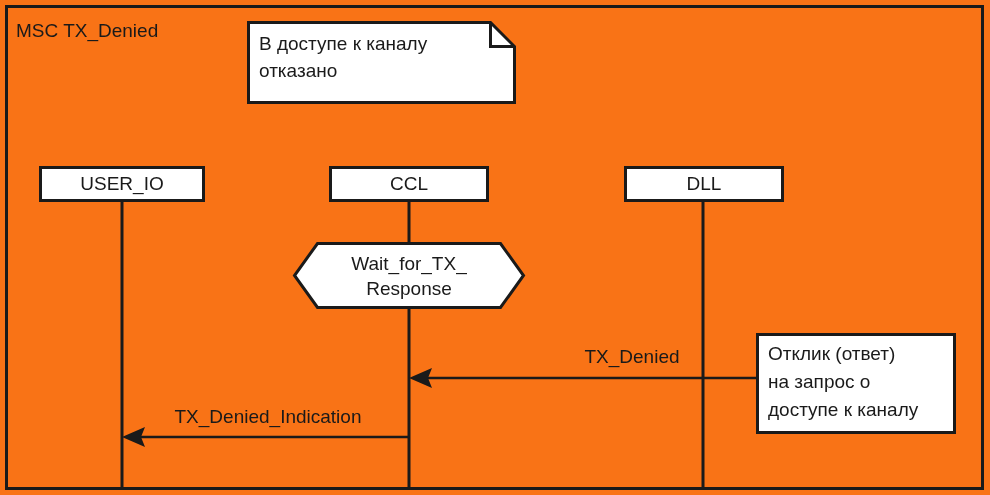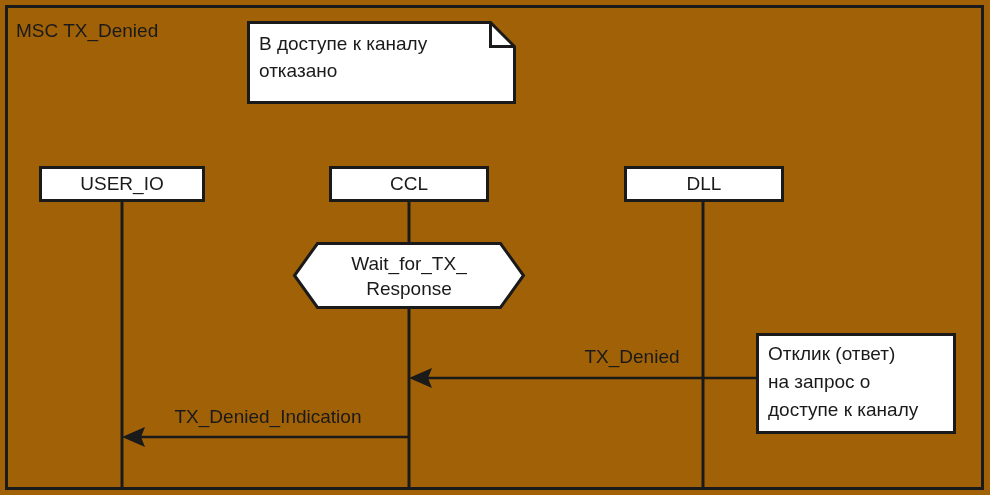--- a/index.html
+++ b/index.html
@@ -9,21 +9,21 @@
     background: #ffffff;
   }
   body {
     font-family: "Liberation Sans", sans-serif;
     color: #1a1a1a;
   }
   #canvas {
     position: relative;
     width: 990px;
     height: 495px;
-    background: #a16207;
+    background: #f97316;
     overflow: hidden;
   }
   svg.diagram {
     position: absolute;
     top: 0;
     left: 0;
     width: 990px;
     height: 495px;
   }
   .stroke {

